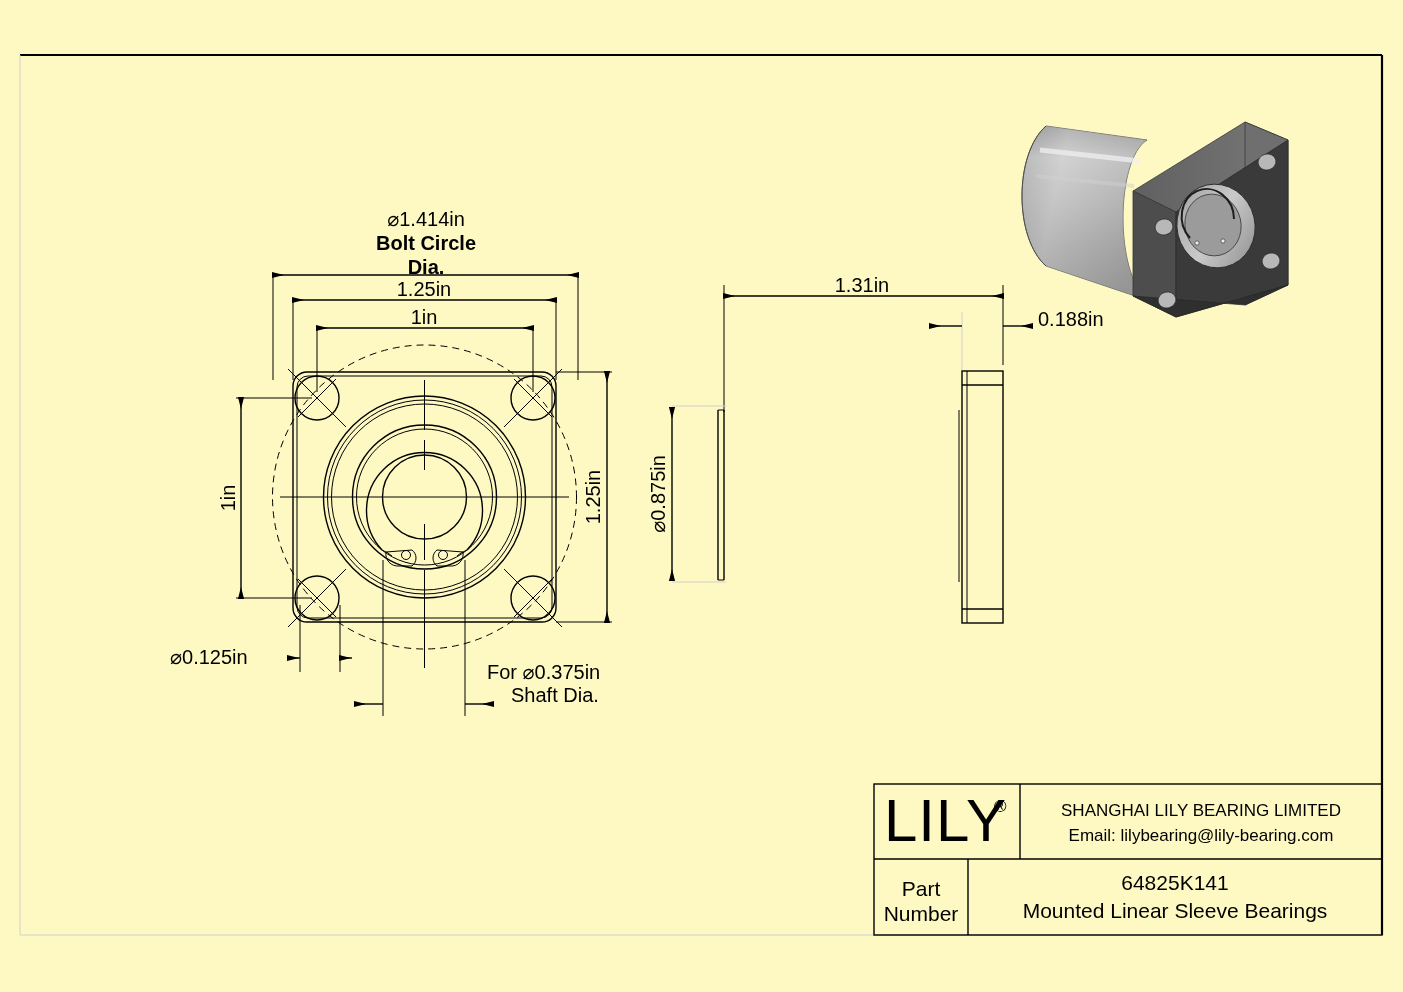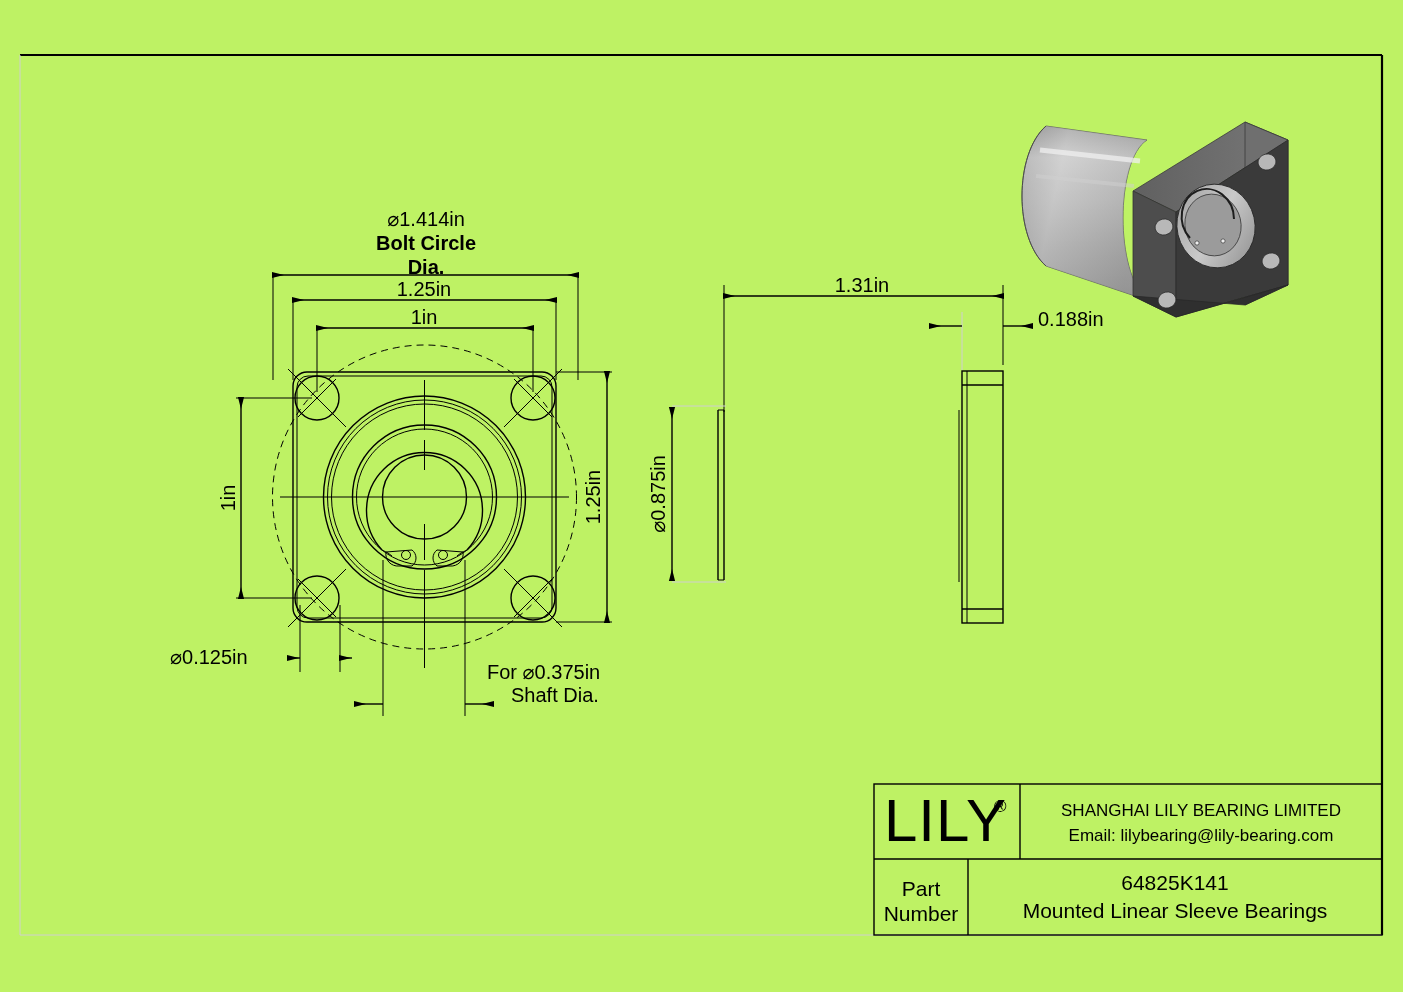--- a/index.html
+++ b/index.html
@@ -7,21 +7,21 @@
     padding: 0;
     background: #ffffff;
   }
   body {
     font-family: "Liberation Sans", sans-serif;
   }
   #sheet {
     position: relative;
     width: 1403px;
     height: 992px;
-    background: #bef264;
+    background: #fef9c3;
     overflow: hidden;
   }
   #sheet svg {
     position: absolute;
     top: 0;
     left: 0;
   }
   .dimtext {
     font-family: "Liberation Sans", sans-serif;
     font-size: 20px;

